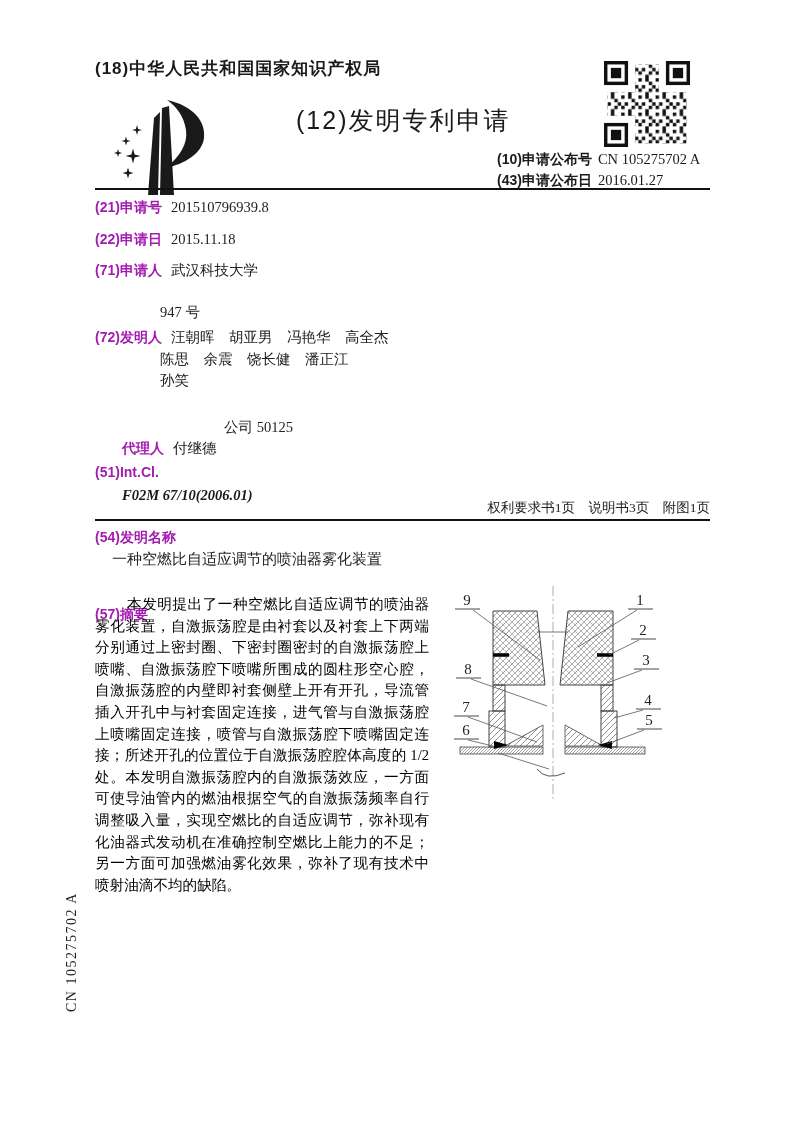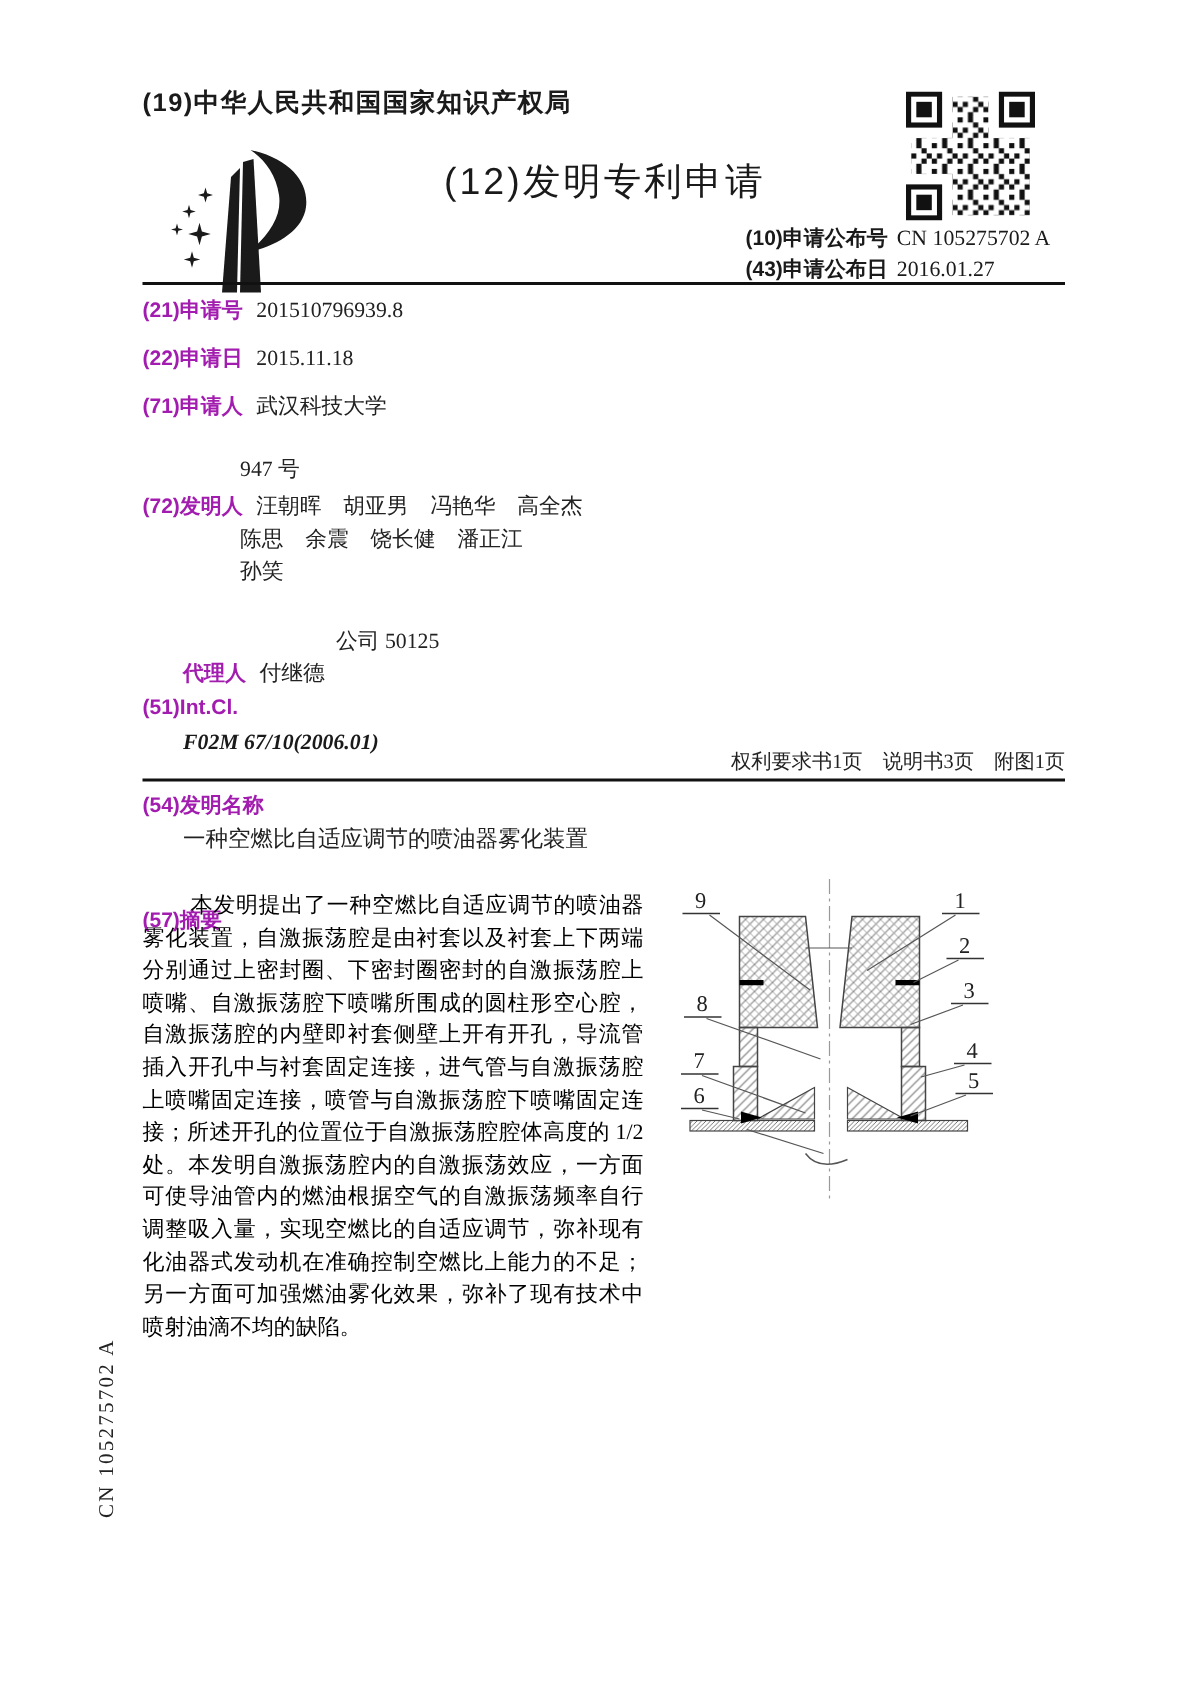--- a/index.html
+++ b/index.html
@@ -28,21 +28,21 @@
     transform:rotate(-90deg); transform-origin:0 0;
     font-family:"Liberation Serif",serif; font-size:14px; letter-spacing:1.5px; color:#222;
   }
   .fig text { font-family:"Liberation Serif",serif; font-size:15px; fill:#222; }
 </style>
 </head>
 <body>
 
 <div class="page">
 
-  <div class="abs office" style="left:95px; top:57px;">(19)中华人民共和国国家知识产权局</div>
+  <div class="abs office" style="left:95px; top:57px;">(18)中华人民共和国国家知识产权局</div>
 
   <div class="abs" style="left:604px; top:61px;">
     <svg width="86" height="86" viewBox="0 0 25 25">
       <defs>
         <pattern id="qrp" width="5" height="5" patternUnits="userSpaceOnUse">
           <rect x="0" y="0" width="1" height="1" fill="#111"></rect>
           <rect x="2" y="0" width="1" height="1" fill="#111"></rect>
           <rect x="3" y="1" width="1" height="1" fill="#111"></rect>
           <rect x="1" y="2" width="1" height="1" fill="#111"></rect>
           <rect x="4" y="2" width="1" height="1" fill="#111"></rect>
@@ -131,21 +131,21 @@
     <span class="intcl">F02M 67/10(2006.01)</span>
   </div>
 
   <div class="abs pages" style="right:90px; top:499px;">权利要求书1页　说明书3页　附图1页</div>
 
   <div class="rule" style="left:95px; top:519px; width:615px;"></div>
 
   <div class="abs" style="left:95px; top:528px;">
     <span class="lbl">(54)发明名称</span>
   </div>
-  <div class="abs" style="left:122px; top:550px;">
+  <div class="abs" style="left:112px; top:550px;">
     <span class="val" style="font-size:15px;">一种空燃比自适应调节的喷油器雾化装置</span>
   </div>
   <div class="abs" style="left:95px; top:573px;margin-top:32px;">
     <span class="lbl">(57)摘要</span>
   </div>
 
   <div class="abstract">本发明提出了一种空燃比自适应调节的喷油器雾化装置，自激振荡腔是由衬套以及衬套上下两端分别通过上密封圈、下密封圈密封的自激振荡腔上喷嘴、自激振荡腔下喷嘴所围成的圆柱形空心腔，自激振荡腔的内壁即衬套侧壁上开有开孔，导流管插入开孔中与衬套固定连接，进气管与自激振荡腔上喷嘴固定连接，喷管与自激振荡腔下喷嘴固定连接；所述开孔的位置位于自激振荡腔腔体高度的 1/2 处。本发明自激振荡腔内的自激振荡效应，一方面可使导油管内的燃油根据空气的自激振荡频率自行调整吸入量，实现空燃比的自适应调节，弥补现有化油器式发动机在准确控制空燃比上能力的不足；另一方面可加强燃油雾化效果，弥补了现有技术中喷射油滴不均的缺陷。</div>
 
   <div class="abs fig" style="left:437px; top:583px;">
     <svg width="270" height="225" viewBox="0 0 270 225">

